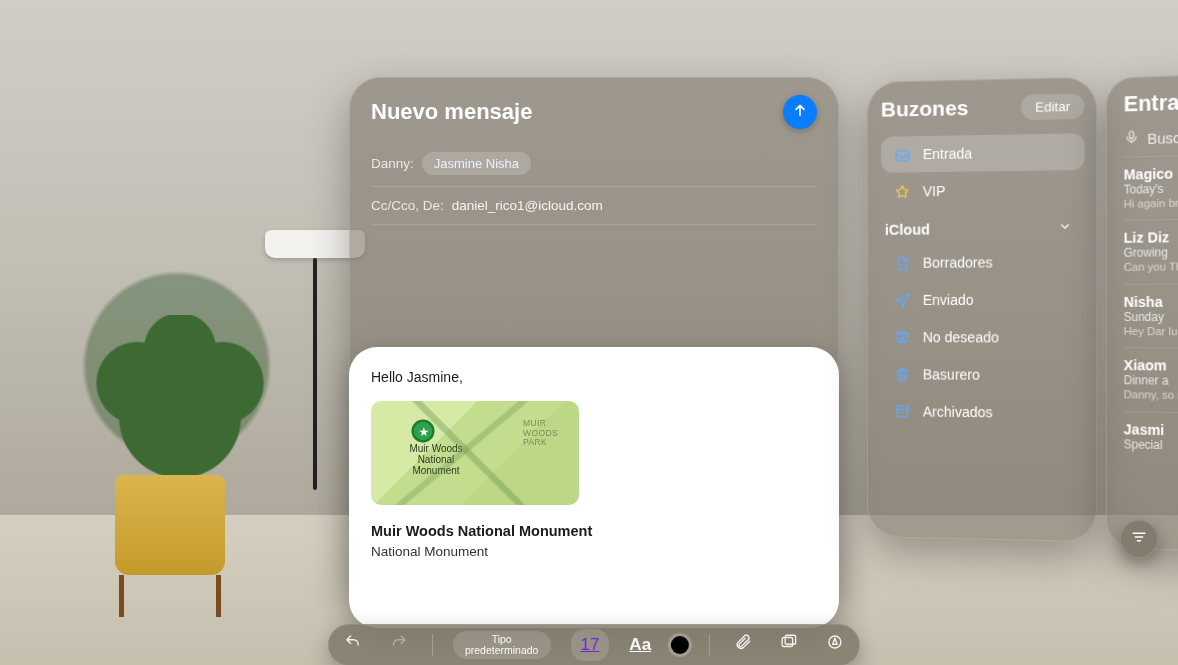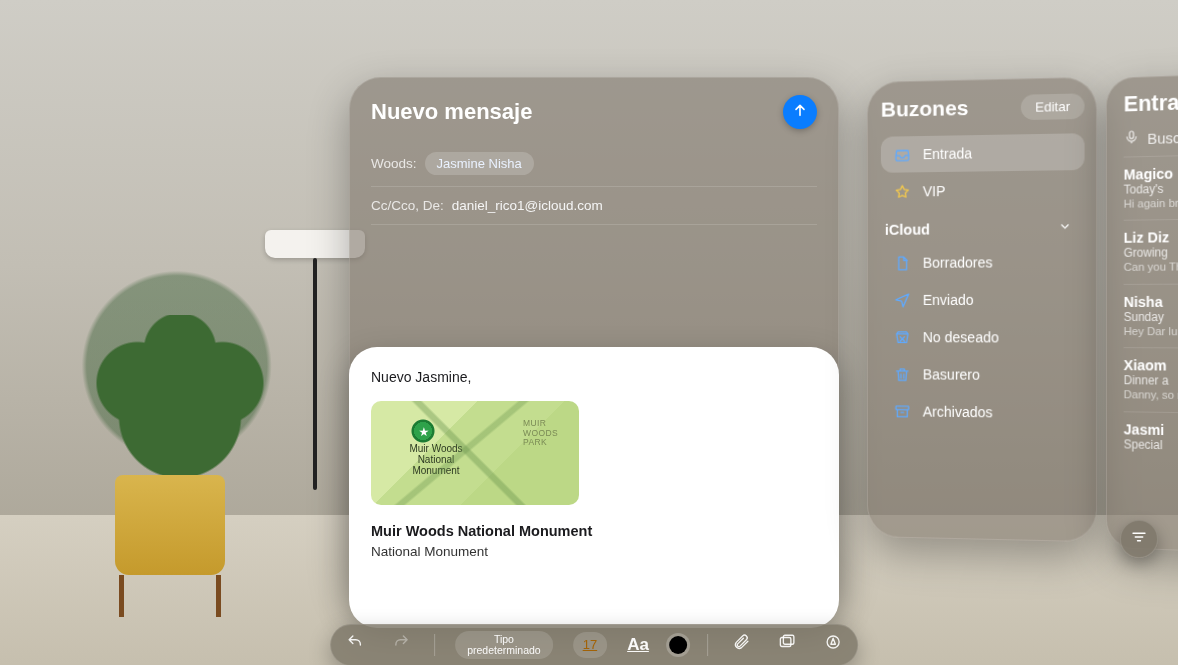--- a/index.html
+++ b/index.html
@@ -142,21 +142,21 @@
   .fmt-bar .tb svg { width:18px; height:18px; fill:none; stroke:currentColor; stroke-width:1.8; stroke-linecap:round; stroke-linejoin:round;}
   .fmt-bar .tb.dim { opacity:.4; }
   .fmt-bar .sep { width:1px; height:22px; background:rgba(255,255,255,.25); }
   .fmt-bar .pill {
     background:rgba(255,255,255,.14); border-radius:14px;
     padding:3px 12px; font-size:10.5px; line-height:1.05;
     color:rgba(255,255,255,.95); text-align:center; cursor:pointer;
   }
   .fmt-bar .size-pill {
     background:rgba(255,255,255,.14); border-radius:14px;
-    padding:4px 10px; font-size:13px; color:#a16207; cursor:pointer;text-decoration:underline;
+    padding:4px 10px; font-size:17px; color:#6d28d9; cursor:pointer;text-decoration:underline;
   }
   .fmt-bar .Aa { font-size:17px; font-weight:600; color:rgba(255,255,255,.95); cursor:pointer;text-decoration:underline; }
   .fmt-bar .dot {
     width:18px; height:18px; border-radius:50%; background:#000;
     box-shadow:0 0 0 3px rgba(255,255,255,.22); cursor:pointer;
   }
 
   
   .mailboxes {
     left:867px; top:82px; width:227px; height:455px;
@@ -239,32 +239,32 @@
       <div class="send-btn">
         <span>
           <svg viewBox="0 0 24 24">
               <path d="M12 20V5M12 5l-6 6M12 5l6 6" stroke="#fff" stroke-width="2.4" fill="none" stroke-linecap="round" stroke-linejoin="round"></path>
             </svg>
         </span>
       </div>
     </div>
 
     <div class="hdr-row">
-      <span class="hdr-label">Woods:</span>
+      <span class="hdr-label">Danny:</span>
       <span class="chip">Jasmine Nisha</span>
     </div>
 
     <div class="hdr-row">
       <span class="hdr-label">Cc/Cco, De:</span>
       <span class="hdr-val">daniel_rico1@icloud.com</span>
     </div>
 
 
     <div class="body-card">
-      <p>Nuevo Jasmine,</p>
+      <p>Hello Jasmine,</p>
 
       <div class="map-thumb">
         <div class="star">★</div>
         <div class="cap">Muir Woods National Monument</div>
         <div class="park">MUIR WOODS PARK</div>
       </div>
 
       <div class="attach-title">Muir Woods National Monument</div>
       <div class="attach-sub">National Monument</div>
 

